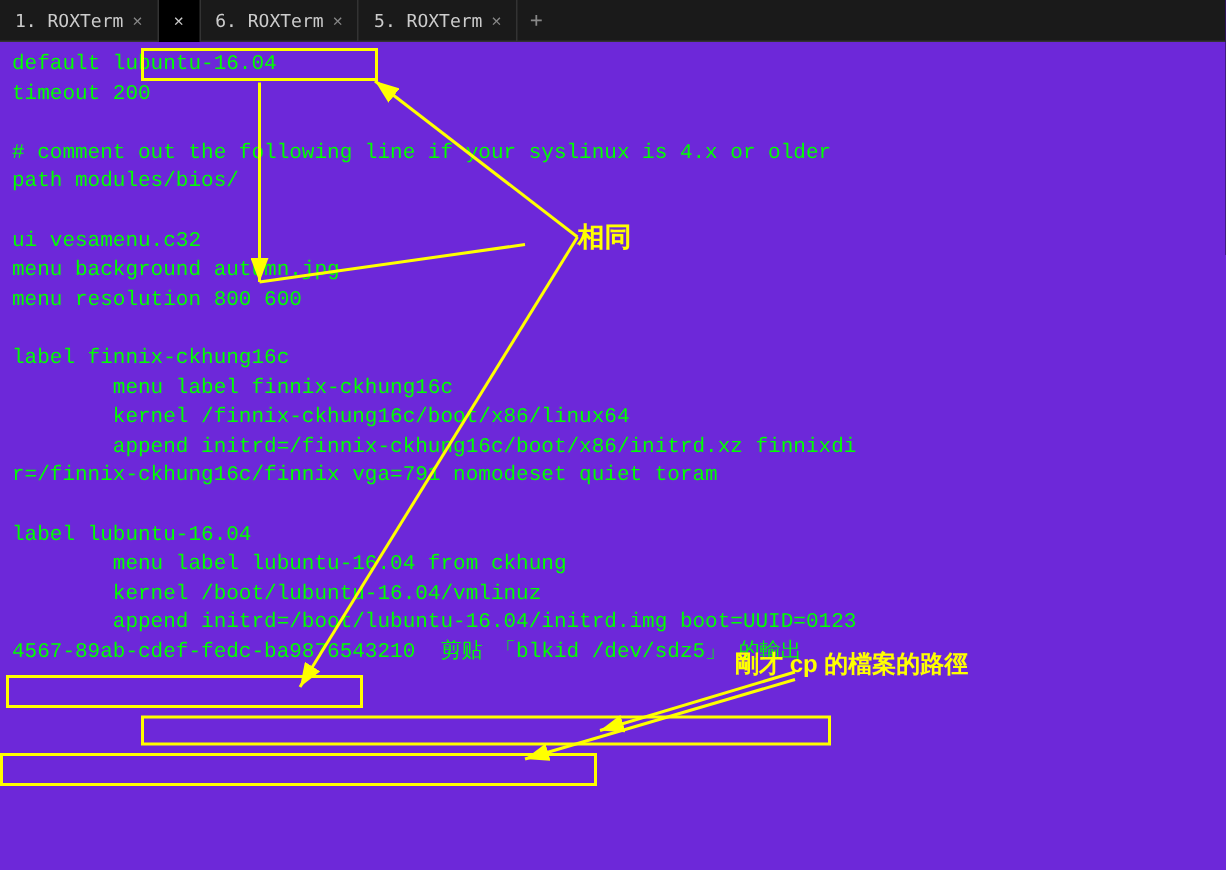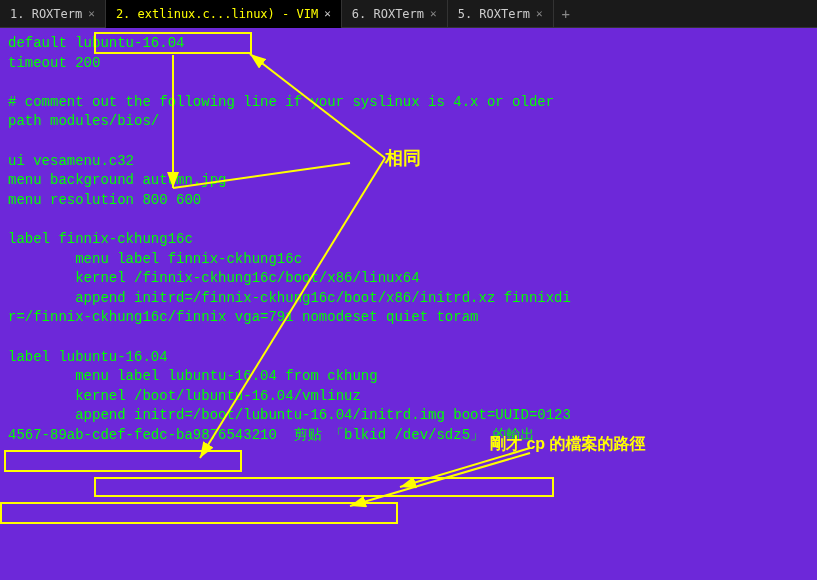--- a/index.html
+++ b/index.html
@@ -110,21 +110,20 @@
   </style>
 </head>
 <body>
 
 <div class="tab-bar">
   <div class="tab">
     <span>1. ROXTerm</span>
     <span class="close-btn">✕</span>
   </div>
   <div class="tab active">
-    <span>2. extlinux.c...linux) - VIM</span>
     <span class="close-btn">✕</span>
   </div>
   <div class="tab">
     <span>6. ROXTerm</span>
     <span class="close-btn">✕</span>
   </div>
   <div class="tab">
     <span>5. ROXTerm</span>
     <span class="close-btn">✕</span>
   </div>

